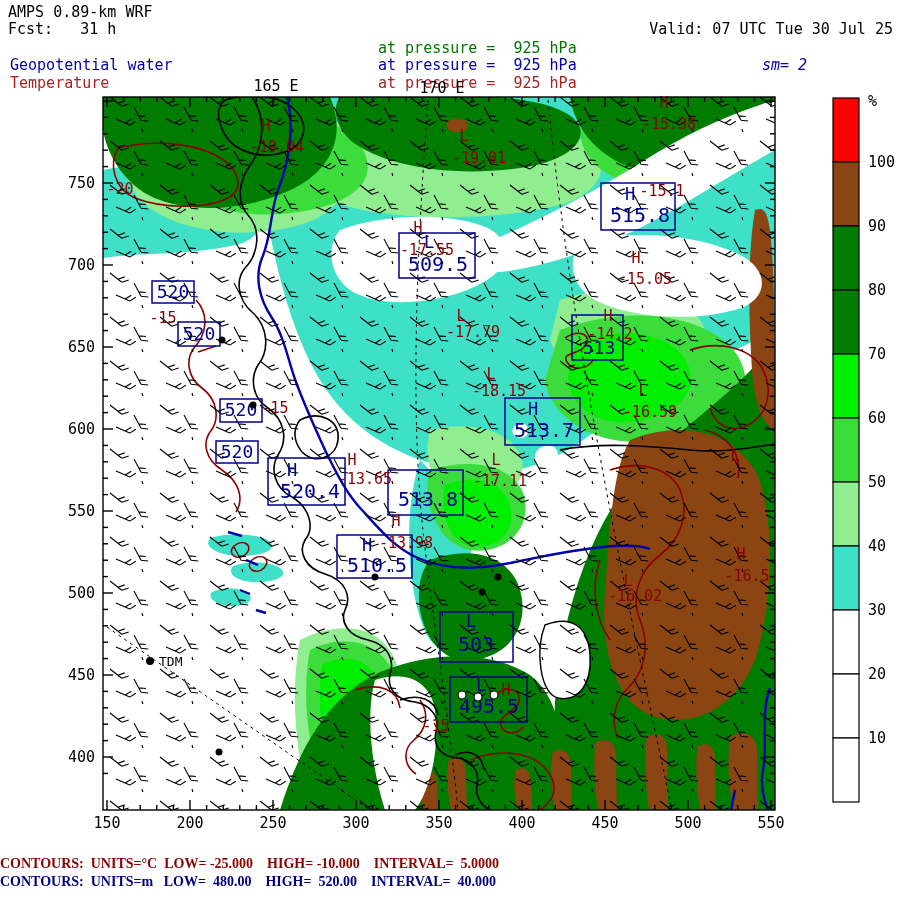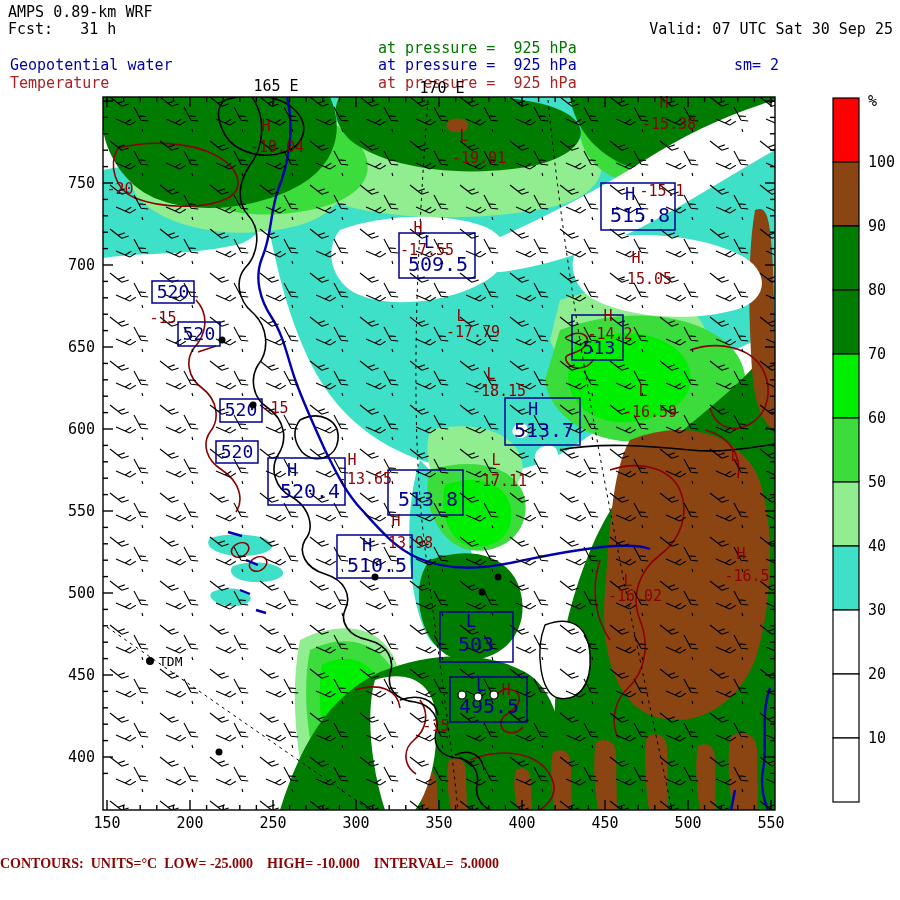--- a/index.html
+++ b/index.html
@@ -17,25 +17,25 @@
   .ftr2{top:874px;color:#000080;}
   svg{position:absolute;left:0;top:0;}
 </style>
 </head>
 <body>
 
 <div class="canvas">
 
   <div class="hdr c-black" style="left:8px;top:4px;">AMPS 0.89-km WRF</div>
   <div class="hdr c-black" style="left:8px;top:21px;">Fcst:   31 h</div>
-  <div class="hdr c-black" style="right:7px;top:21px;">Valid: 07 UTC Sat 30 Sep 25</div>
+  <div class="hdr c-black" style="right:7px;top:21px;">Valid: 07 UTC Tue 30 Jul 25</div>
   <div class="hdr c-green" style="left:378px;top:40px;">at pressure =  925 hPa</div>
   <div class="hdr c-navy" style="left:10px;top:57px;">Geopotential water</div>
   <div class="hdr c-navy" style="left:378px;top:57px;">at pressure =  925 hPa</div>
-  <div class="hdr c-navy" style="left:734px;top:57px;">sm= 2</div>
+  <div class="hdr c-navy" style="left:762px;top:57px;font-style:italic;">sm= 2</div>
   <div class="hdr c-red" style="left:10px;top:75px;text-align:center;">Temperature</div>
   <div class="hdr c-red" style="left:378px;top:75px;">at pressure =  925 hPa</div>
 
   <svg id="map-svg" width="900" height="900" viewBox="0 0 900 900">
       <defs>
         <clipPath id="plotclip">
           <rect x="103" y="97" width="672" height="713"></rect>
         </clipPath>
         <pattern id="pbarb" width="50" height="44" patternUnits="userSpaceOnUse">
           <g transform="translate(10,9) rotate(38)" stroke="#000" stroke-width="1.1" fill="none">
@@ -436,13 +436,14 @@
         <text x="868" y="423" font-size="15" font-family="&quot;DejaVu Sans Mono&quot;,monospace">60</text>
         <text x="868" y="487" font-size="15" font-family="&quot;DejaVu Sans Mono&quot;,monospace">50</text>
         <text x="868" y="551" font-size="15" font-family="&quot;DejaVu Sans Mono&quot;,monospace">40</text>
         <text x="868" y="615" font-size="15" font-family="&quot;DejaVu Sans Mono&quot;,monospace">30</text>
         <text x="868" y="679" font-size="15" font-family="&quot;DejaVu Sans Mono&quot;,monospace">20</text>
         <text x="868" y="743" font-size="15" font-family="&quot;DejaVu Sans Mono&quot;,monospace">10</text>
       </g>
     </svg>
 
   <div class="ftr ftr1">CONTOURS:  UNITS=°C  LOW= -25.000    HIGH= -10.000    INTERVAL=  5.0000</div>
+  <div class="ftr ftr2">CONTOURS:  UNITS=m   LOW=  480.00    HIGH=  520.00    INTERVAL=  40.000</div>
 </div>
 
 </body></html>

